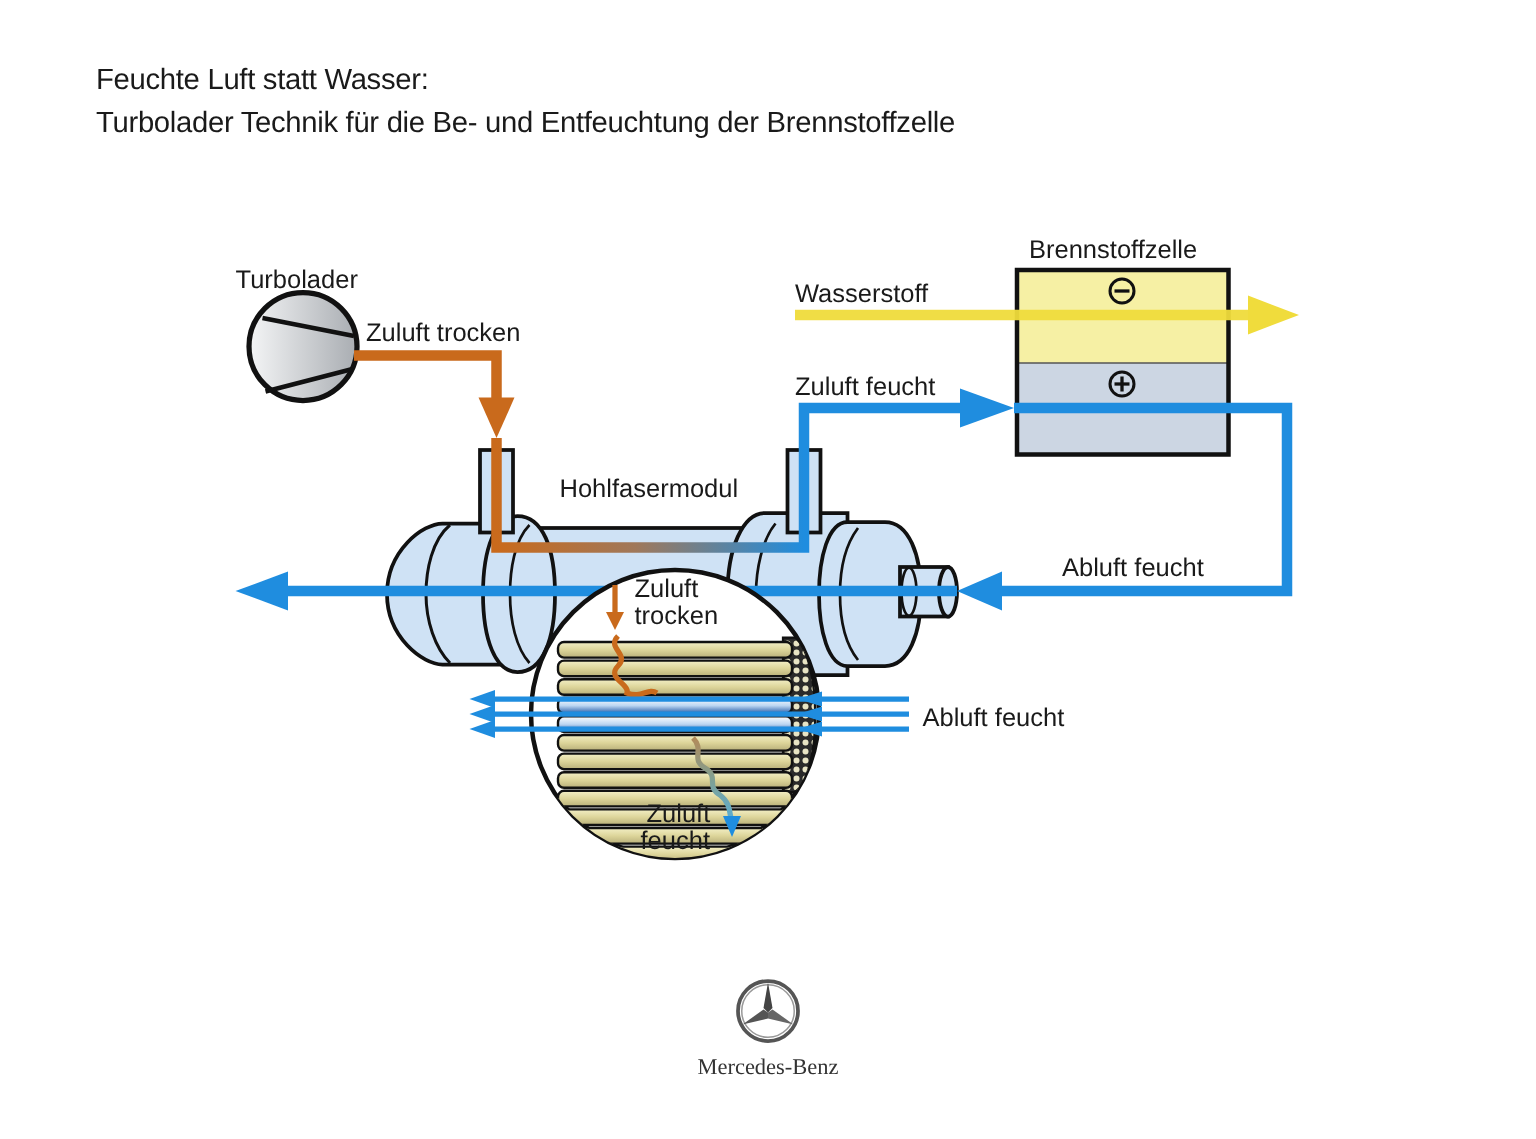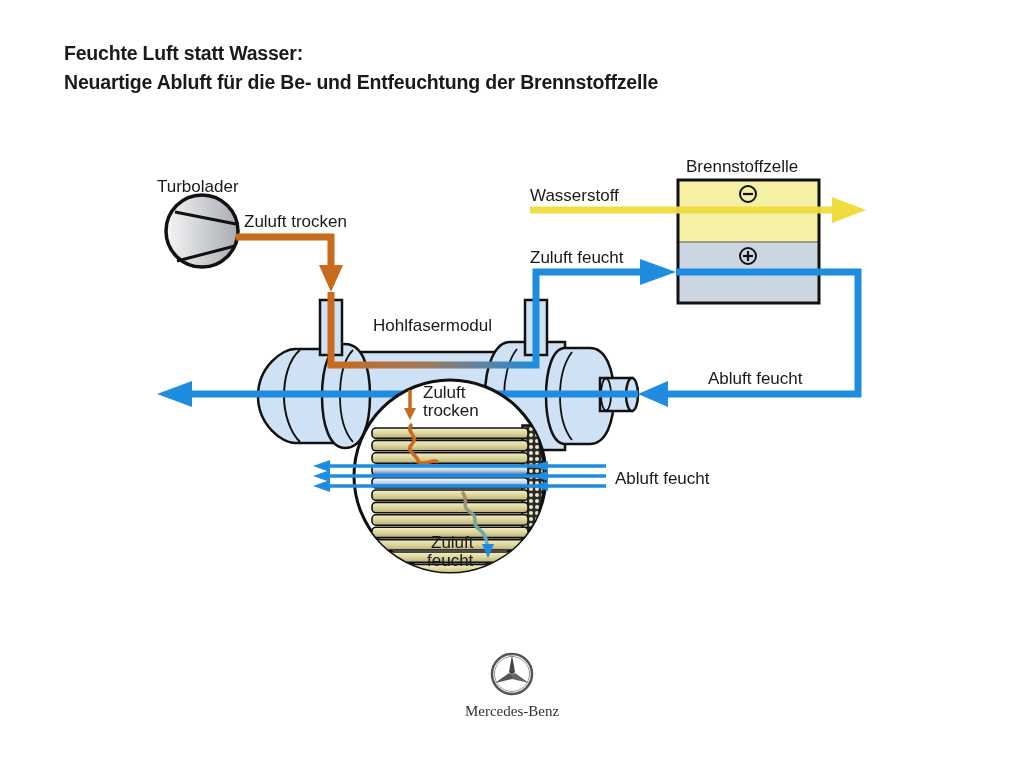--- a/index.html
+++ b/index.html
@@ -1,28 +1,28 @@
 <!DOCTYPE html>
 <html><head>
 <meta charset="utf-8">
 <style>
   html, body { margin:0; padding:0; background:#ffffff; }
   body { width:1024px; height:759px; position:relative; overflow:hidden; font-family:"Liberation Sans", sans-serif; color:#1a1a1a; }
-  .title { position:absolute; left:64px; font-weight:bold; font-size:19.5px; letter-spacing:-0.2px; color:#1a1a1a; }
+  .title { position:absolute; left:64px; font-weight:normal; font-size:19.5px; letter-spacing:-0.2px; color:#1a1a1a; }
   #t1 { top:42px; }
   #t2 { top:71px; }
   svg#diagram { position:absolute; left:0; top:0; }
   .lbl { font-family:"Liberation Sans", sans-serif; font-size:17px; fill:#1a1a1a; }
   .brand { font-family:"Liberation Serif", serif; font-size:15px; fill:#333; }
 </style>
 </head>
 <body>
 
 <div class="title" id="t1">Feuchte Luft statt Wasser:</div>
-<div class="title" id="t2">Neuartige Abluft für die Be- und Entfeuchtung der Brennstoffzelle</div>
+<div class="title" id="t2">Turbolader Technik für die Be- und Entfeuchtung der Brennstoffzelle</div>
 
 <svg id="diagram" width="1024" height="759" viewBox="0 0 1024 759">
   <defs>
     <linearGradient id="gradTurbo" x1="0" y1="0" x2="1" y2="0">
       <stop offset="0" stop-color="#f4f5f6"></stop>
       <stop offset="1" stop-color="#a9adb2"></stop>
     </linearGradient>
     <linearGradient id="gradPipe" x1="0" y1="0" x2="1" y2="0">
       <stop offset="0" stop-color="#c96a1c"></stop>
       <stop offset="0.45" stop-color="#a0785a"></stop>

